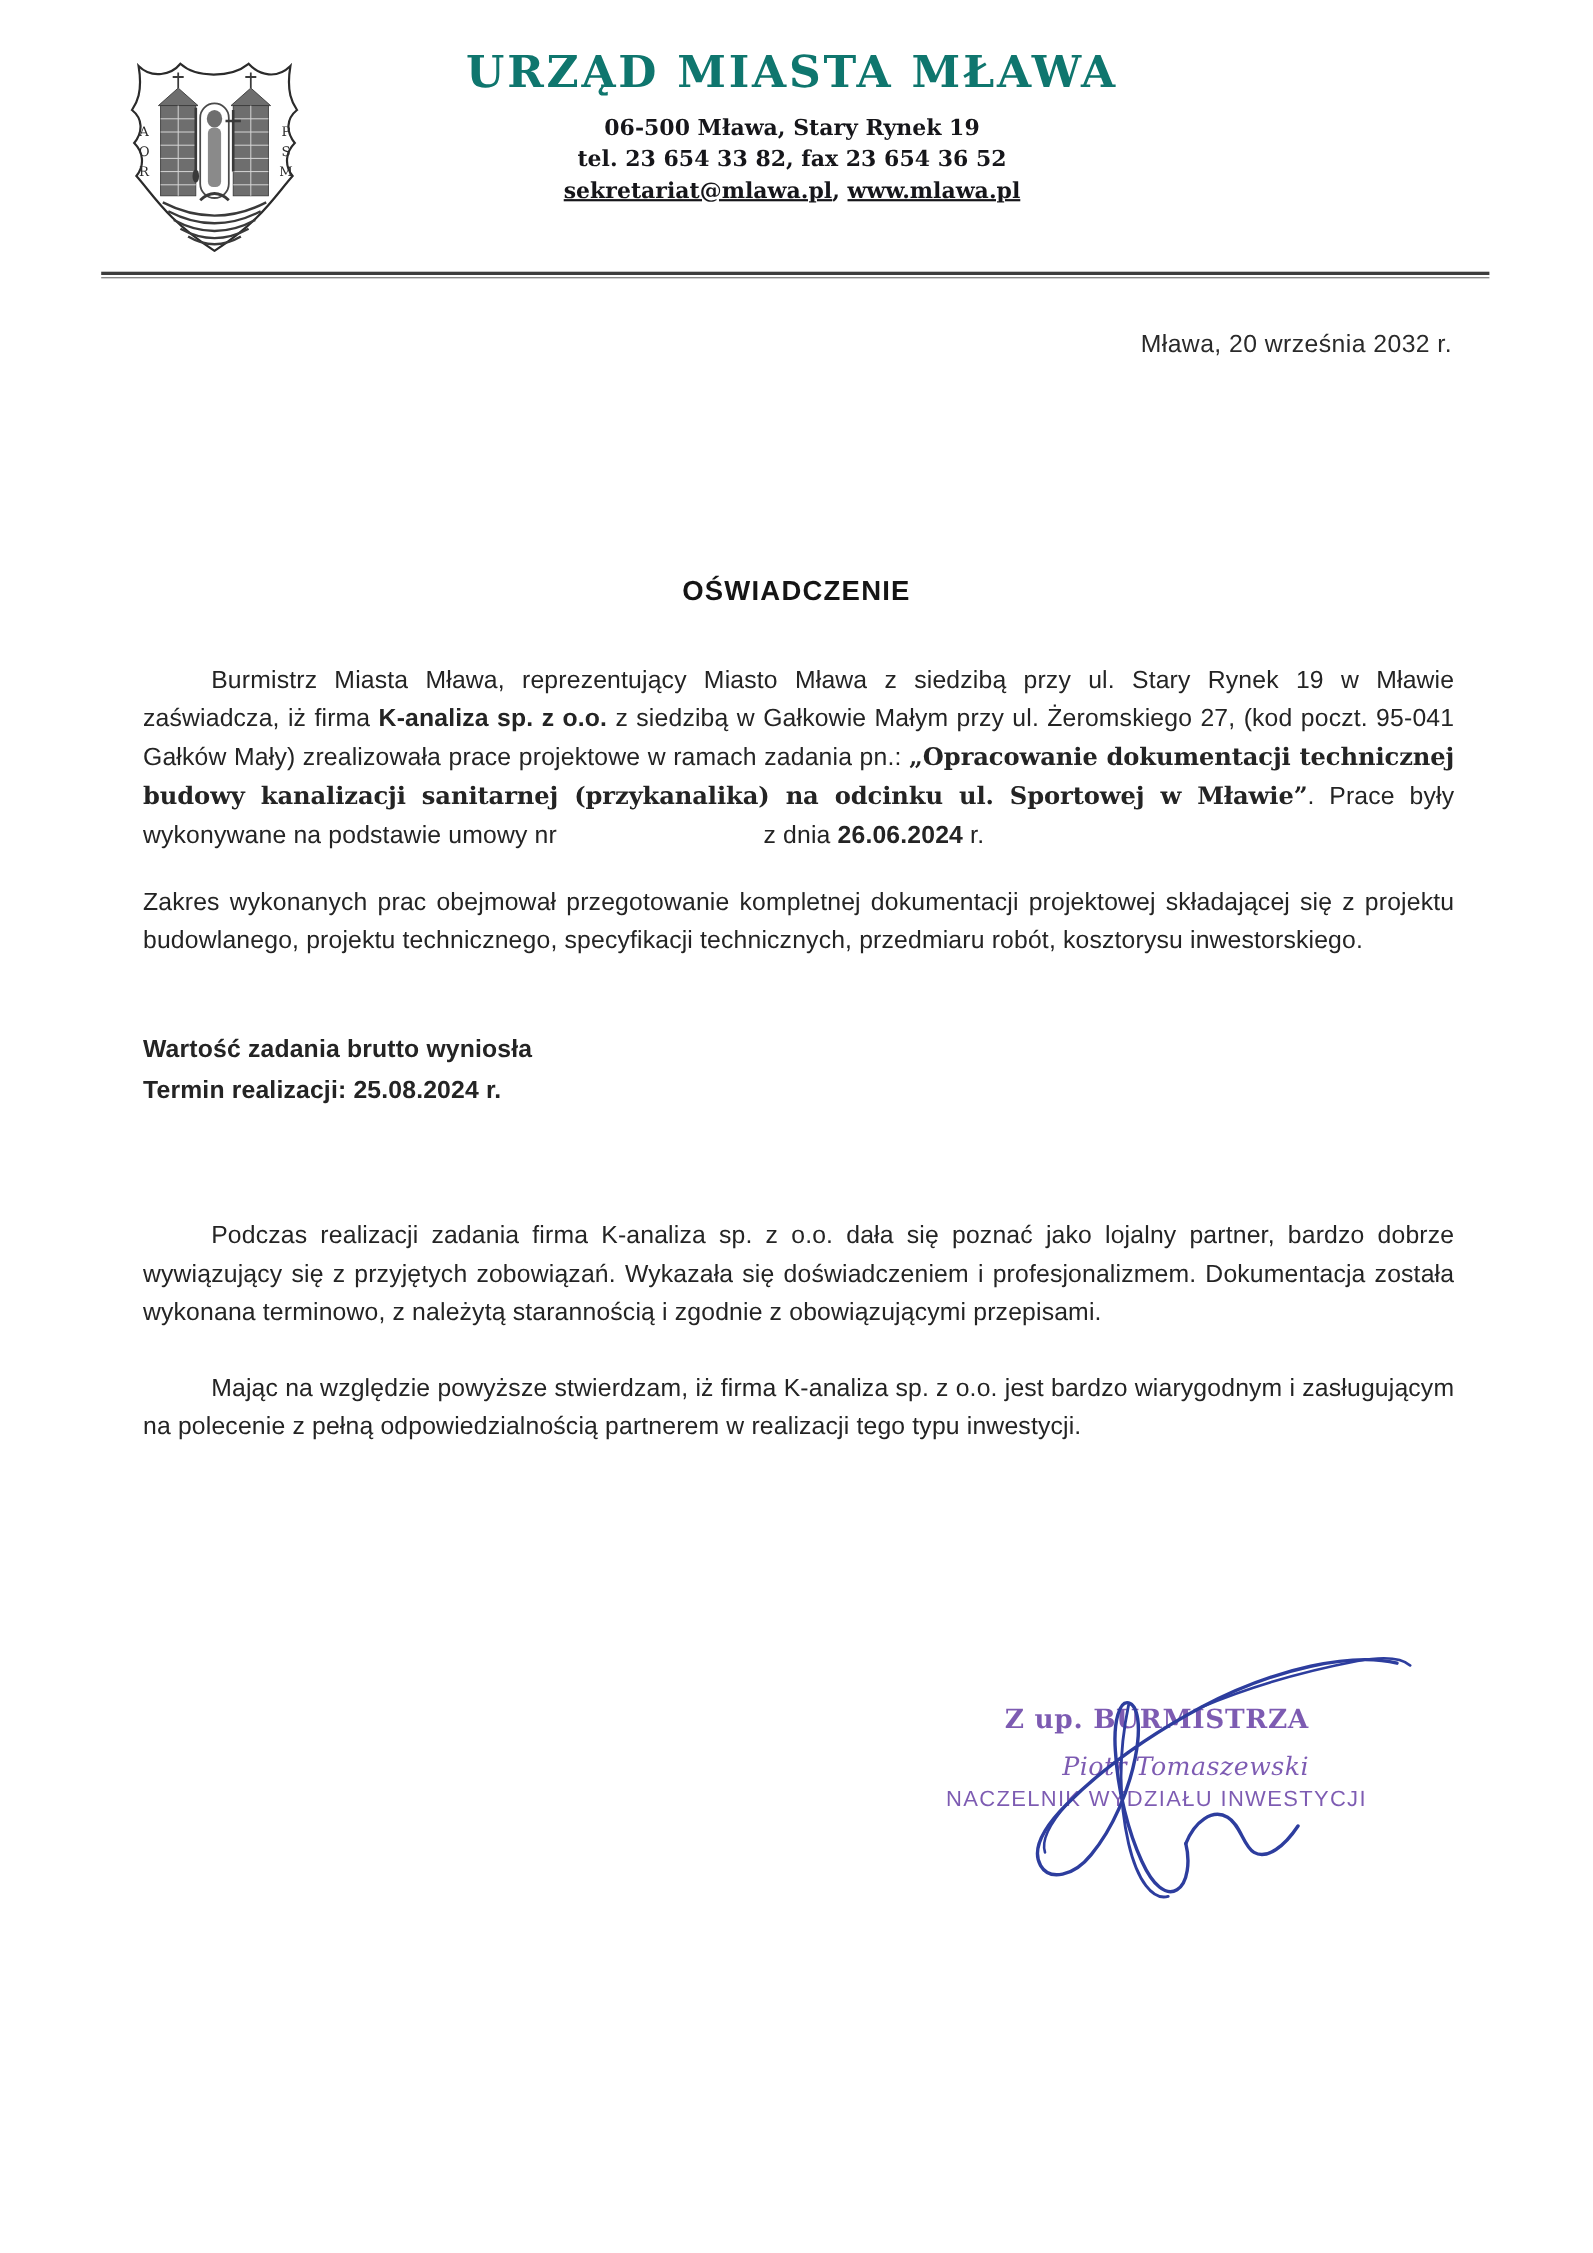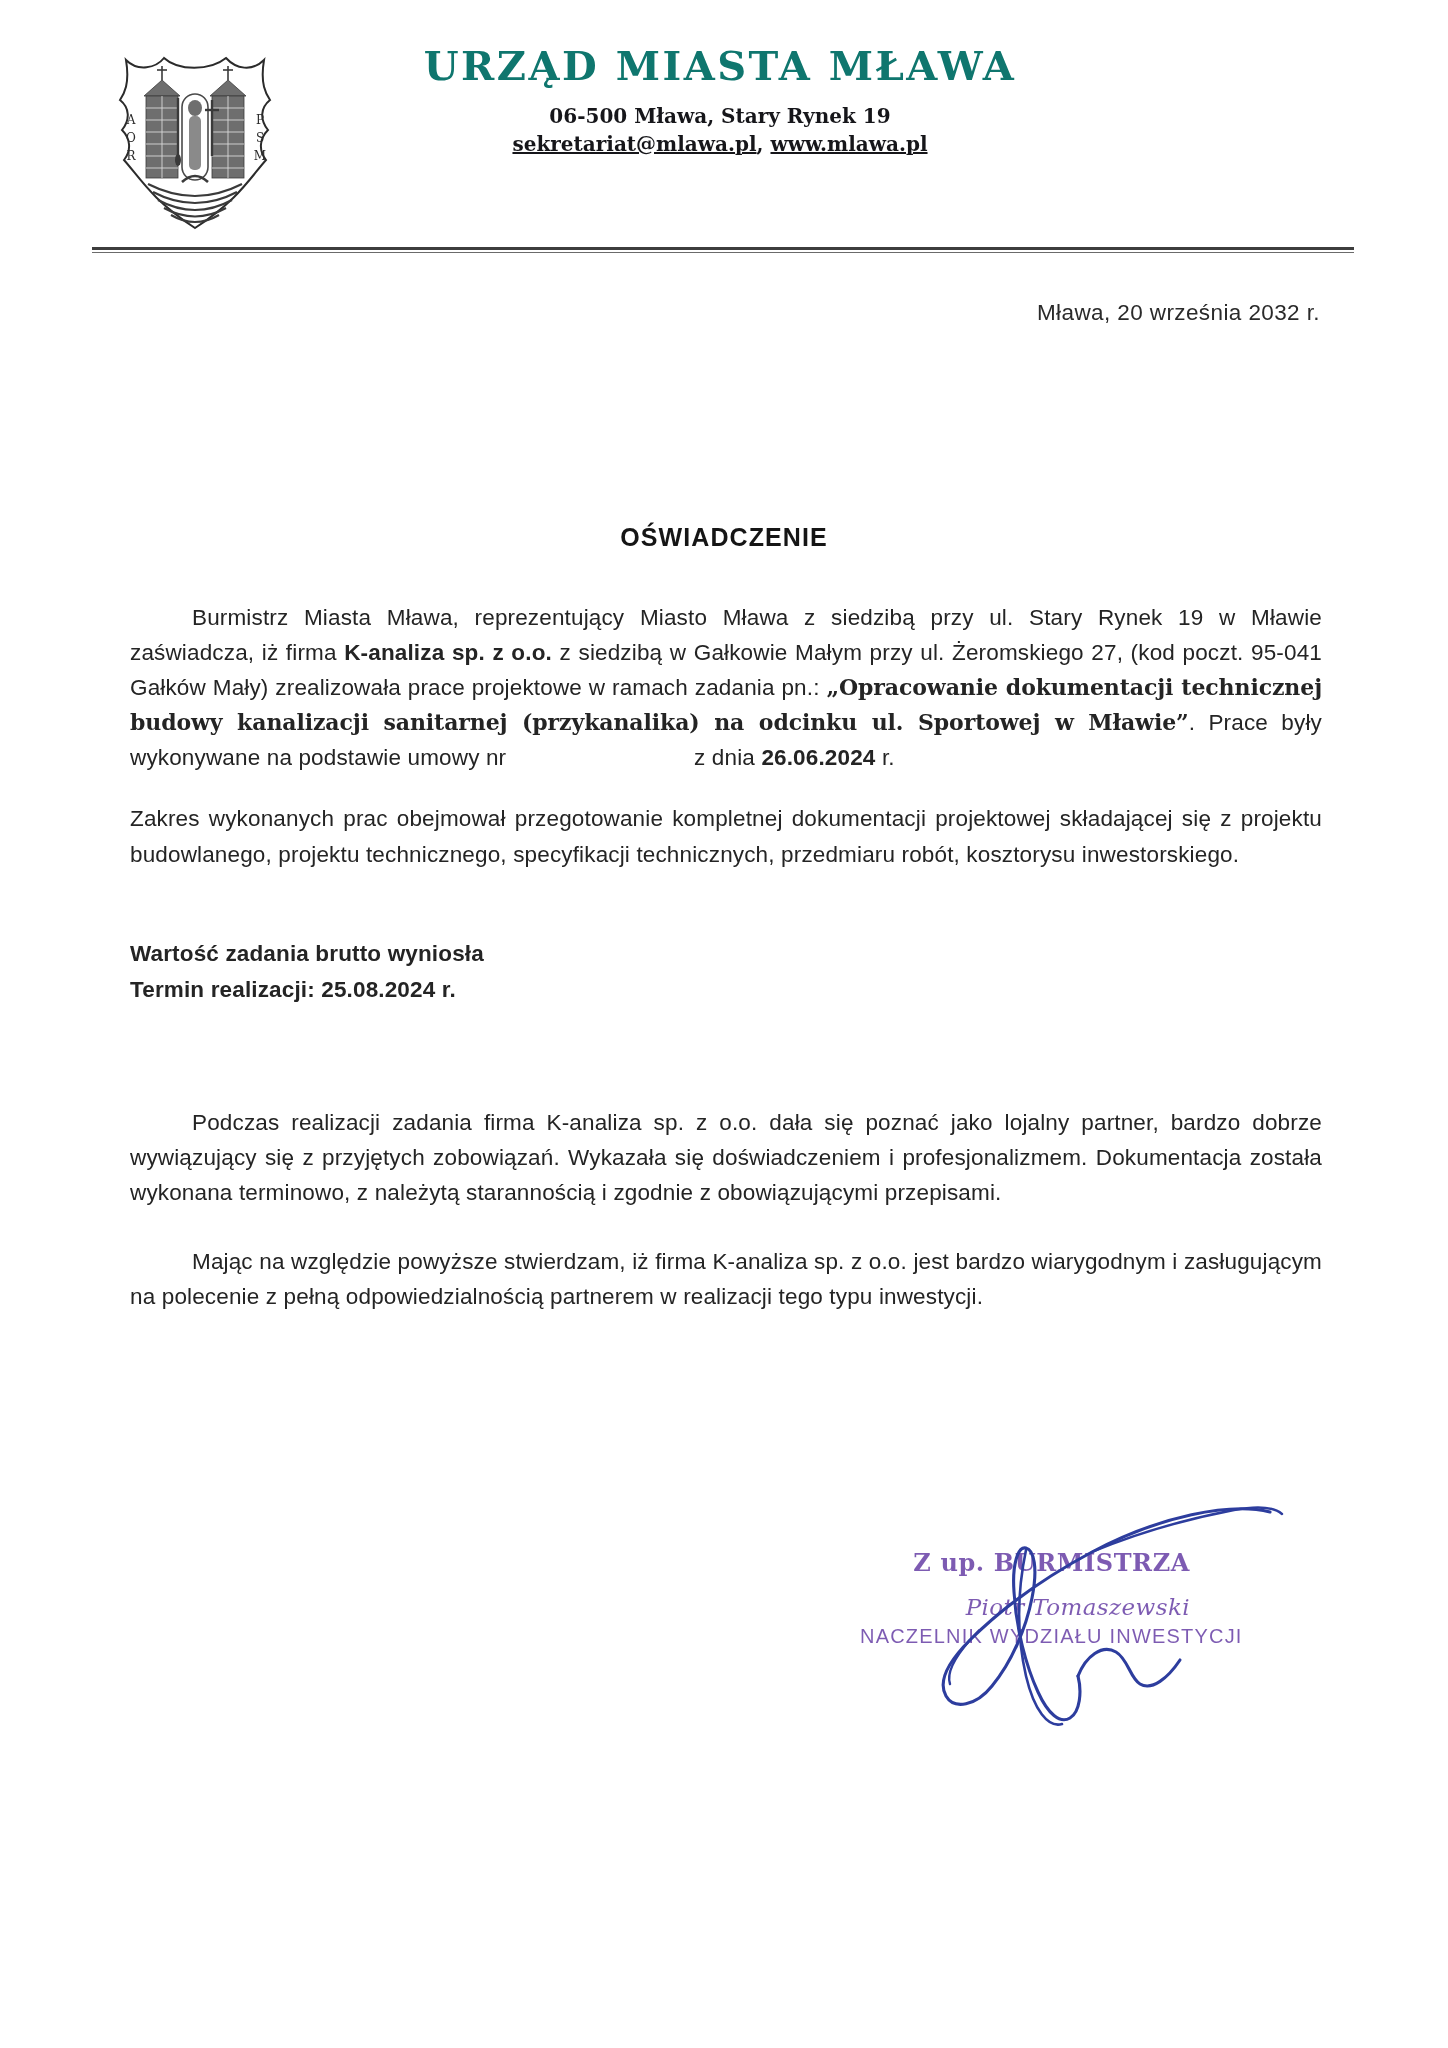--- a/index.html
+++ b/index.html
@@ -276,20 +276,21 @@
             <text x="160" y="104">S</text>
             <text x="160" y="122">M</text>
         </g>
       </svg>
     </div>
 
     <div class="org-block">
       <div class="org-title">URZĄD MIASTA MŁAWA</div>
       <div class="org-contact">
         <div>06-500 Mława, Stary Rynek 19</div>
+        <div>tel. 23 654 33 82, fax 23 654 36 52</div>
         <div><span class="u">sekretariat@mlawa.pl</span><span>, </span><span class="u">www.mlawa.pl</span></div>
       </div>
     </div>
 
     <div class="rule-wrap">
       <div class="rule-thick"></div>
       <div class="rule-gap"></div>
       <div class="rule-thin"></div>
     </div>
   </div>

